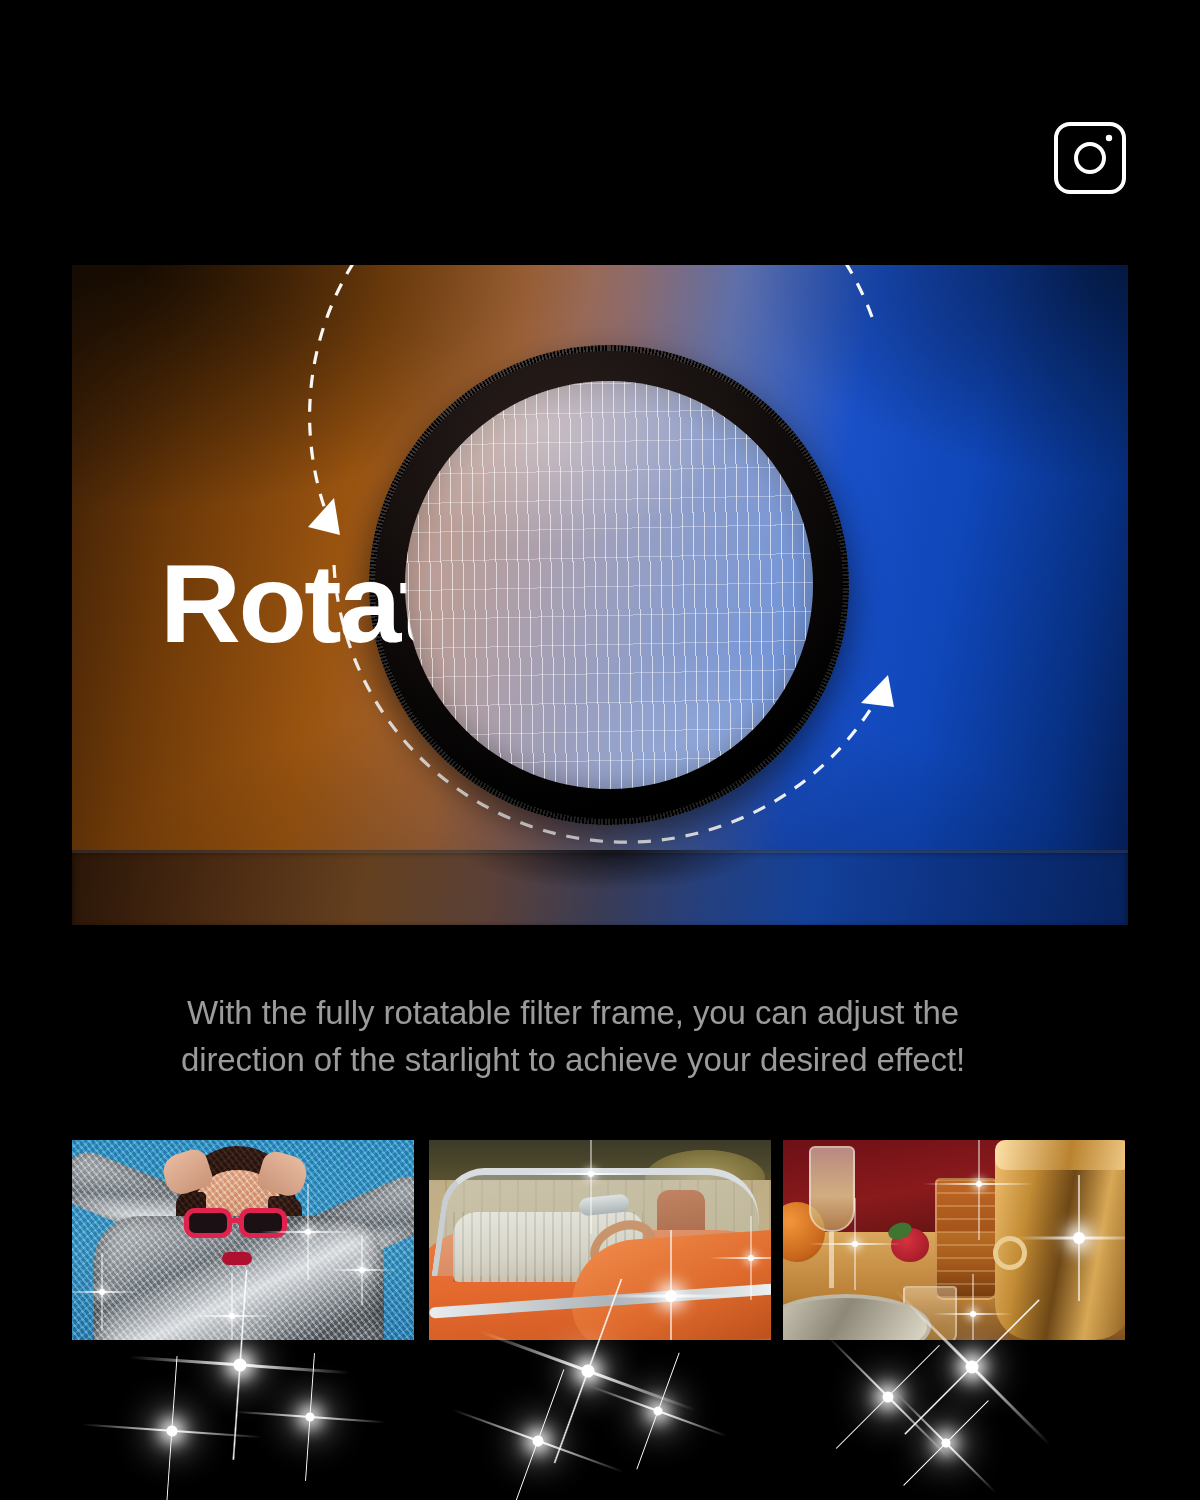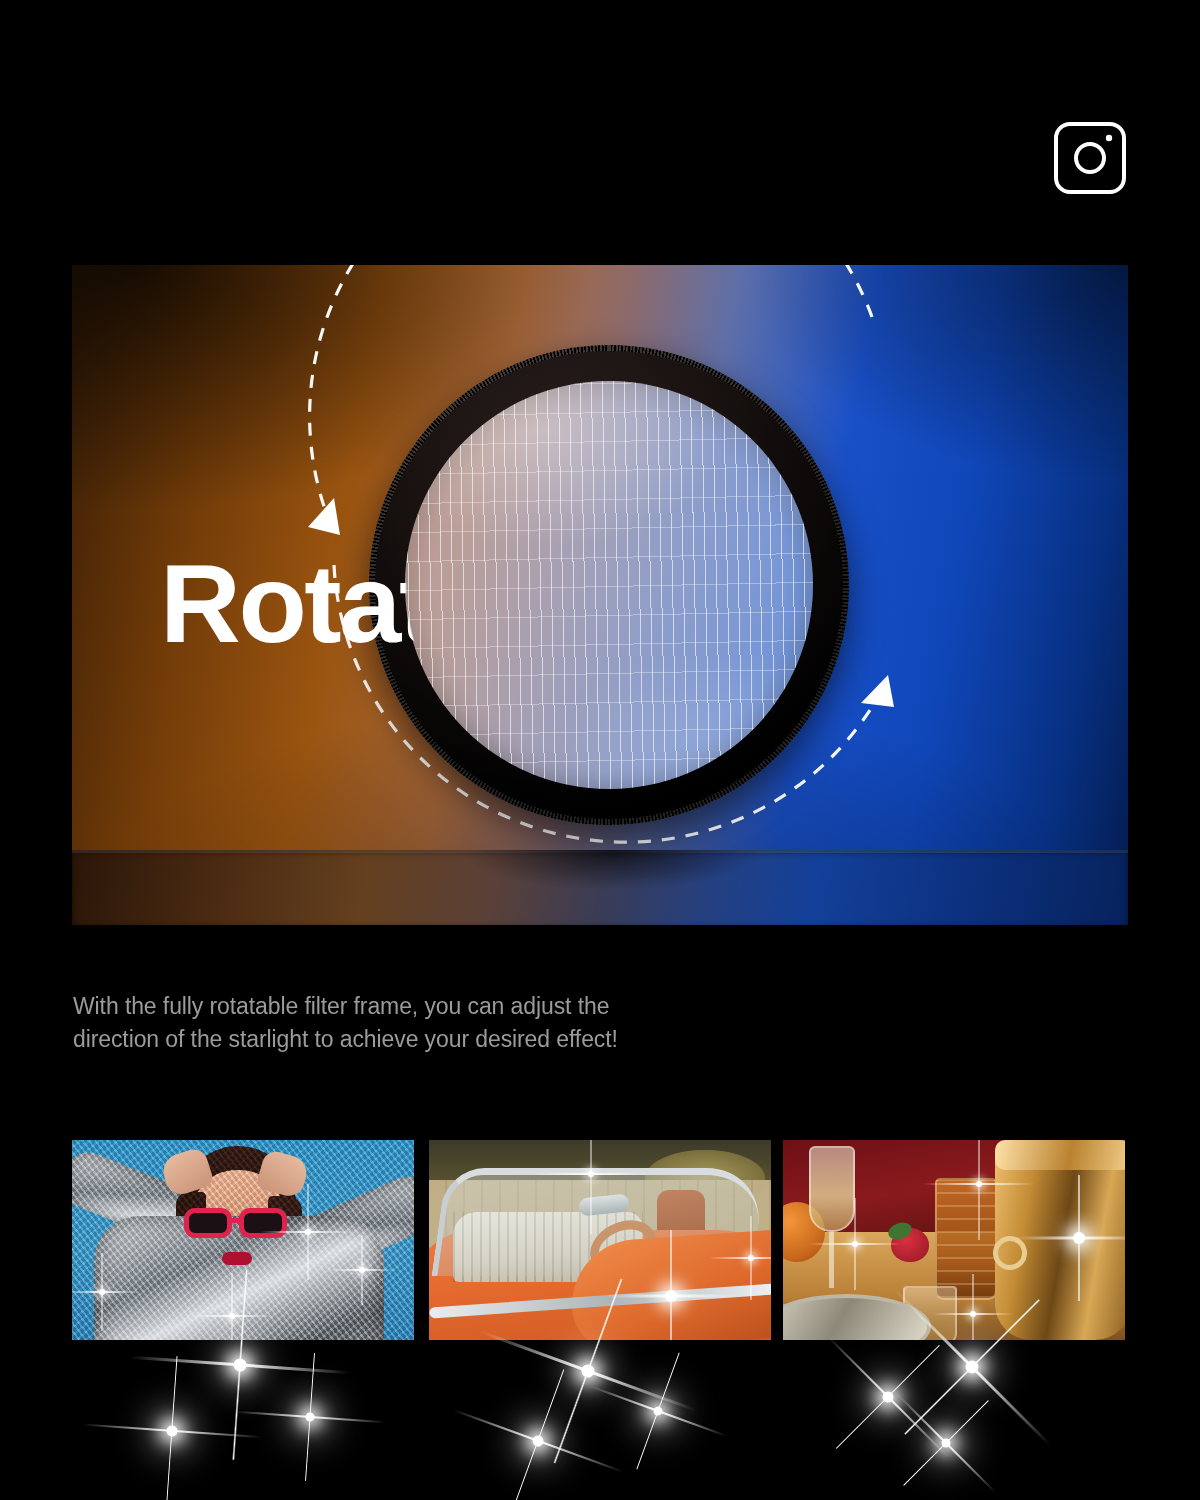--- a/index.html
+++ b/index.html
@@ -122,22 +122,22 @@
   
   #word-bright-wrap {
     position:absolute; inset:0;
     -webkit-mask-image: radial-gradient(circle 204px at 537px 320px, transparent 0 99%, #000 100%);
     mask-image: radial-gradient(circle 204px at 537px 320px, transparent 0 99%, #000 100%);
   }
 
   
   #body-copy {
     position:absolute; left:73px; top:990px; width:1000px;
-    color:#9b9b9b; font-size:23px; line-height:1.42;
-    letter-spacing:-0.1px; white-space:pre-line;
+    color:#9b9b9b; font-size:33px; line-height:1.42;
+    letter-spacing:-0.1px; white-space:pre-line;text-align:center;
   }
 
   
   #thumb-row { position:absolute; left:72px; top:1140px; width:1056px; height:200px; }
   .thumb {
     position:absolute; top:0; width:342px; height:200px; overflow:hidden;
   }
   .thumb:nth-child(1){ left:0; }
   .thumb:nth-child(2){ left:357px; }
   .thumb:nth-child(3){ left:711px; }

